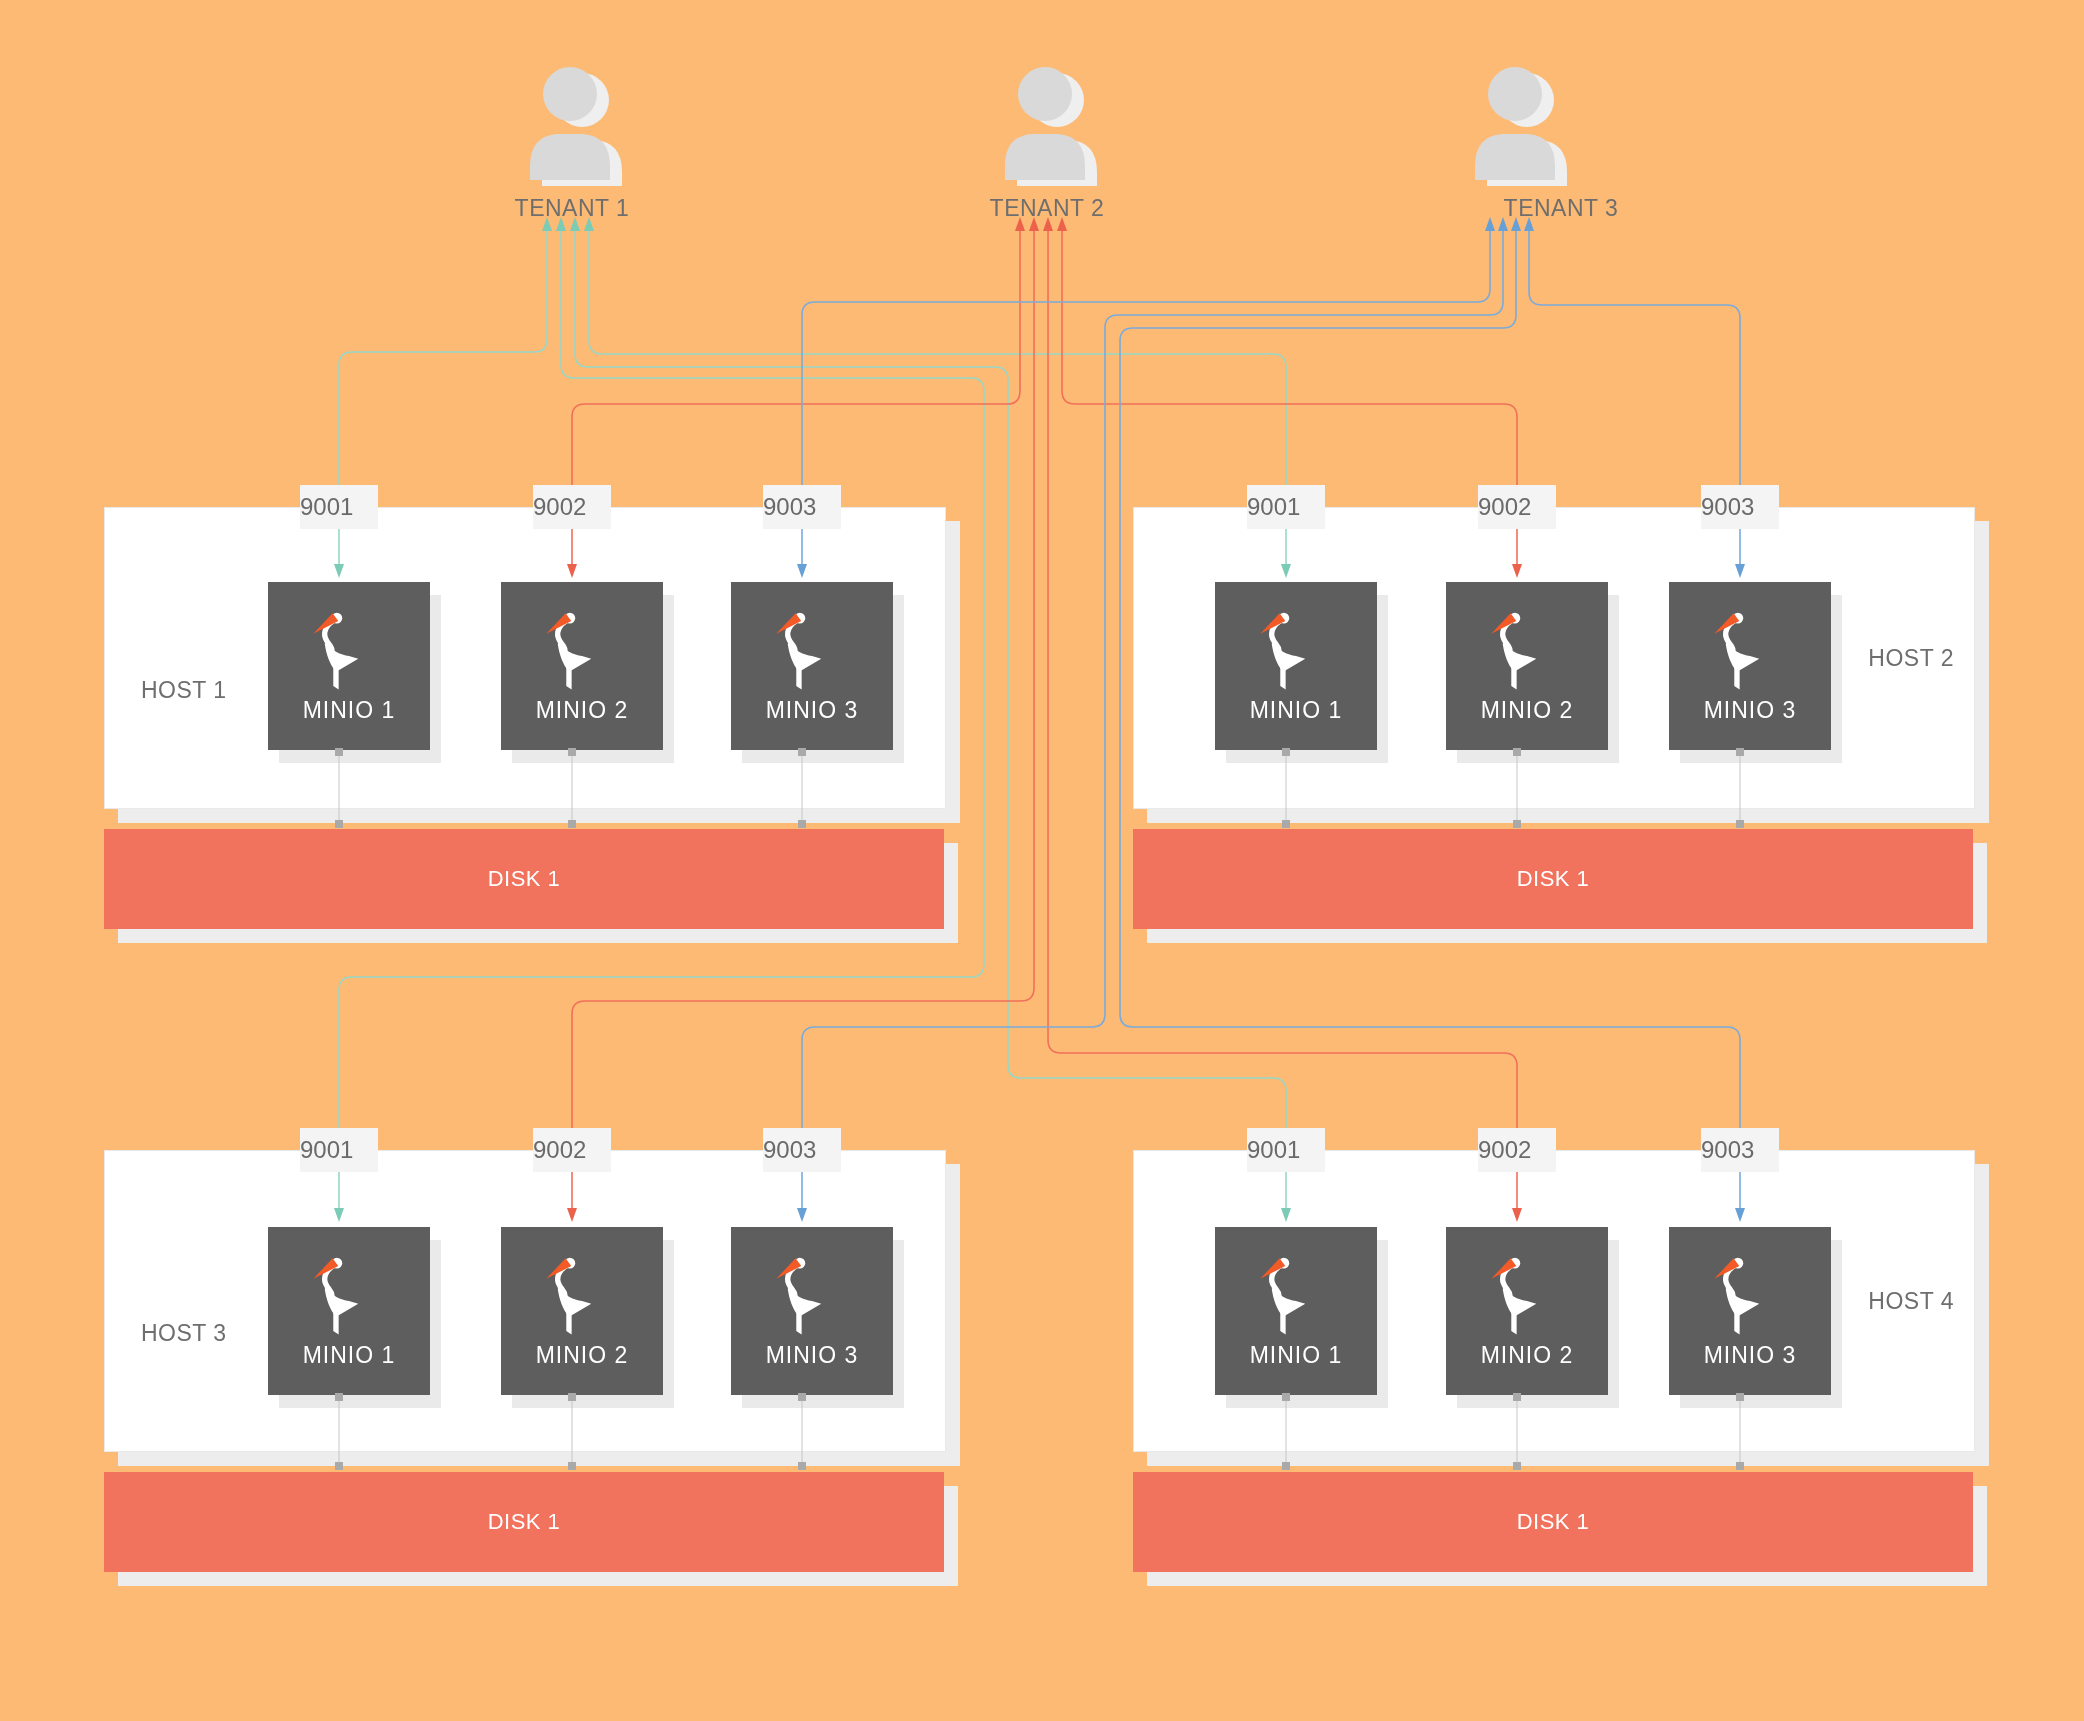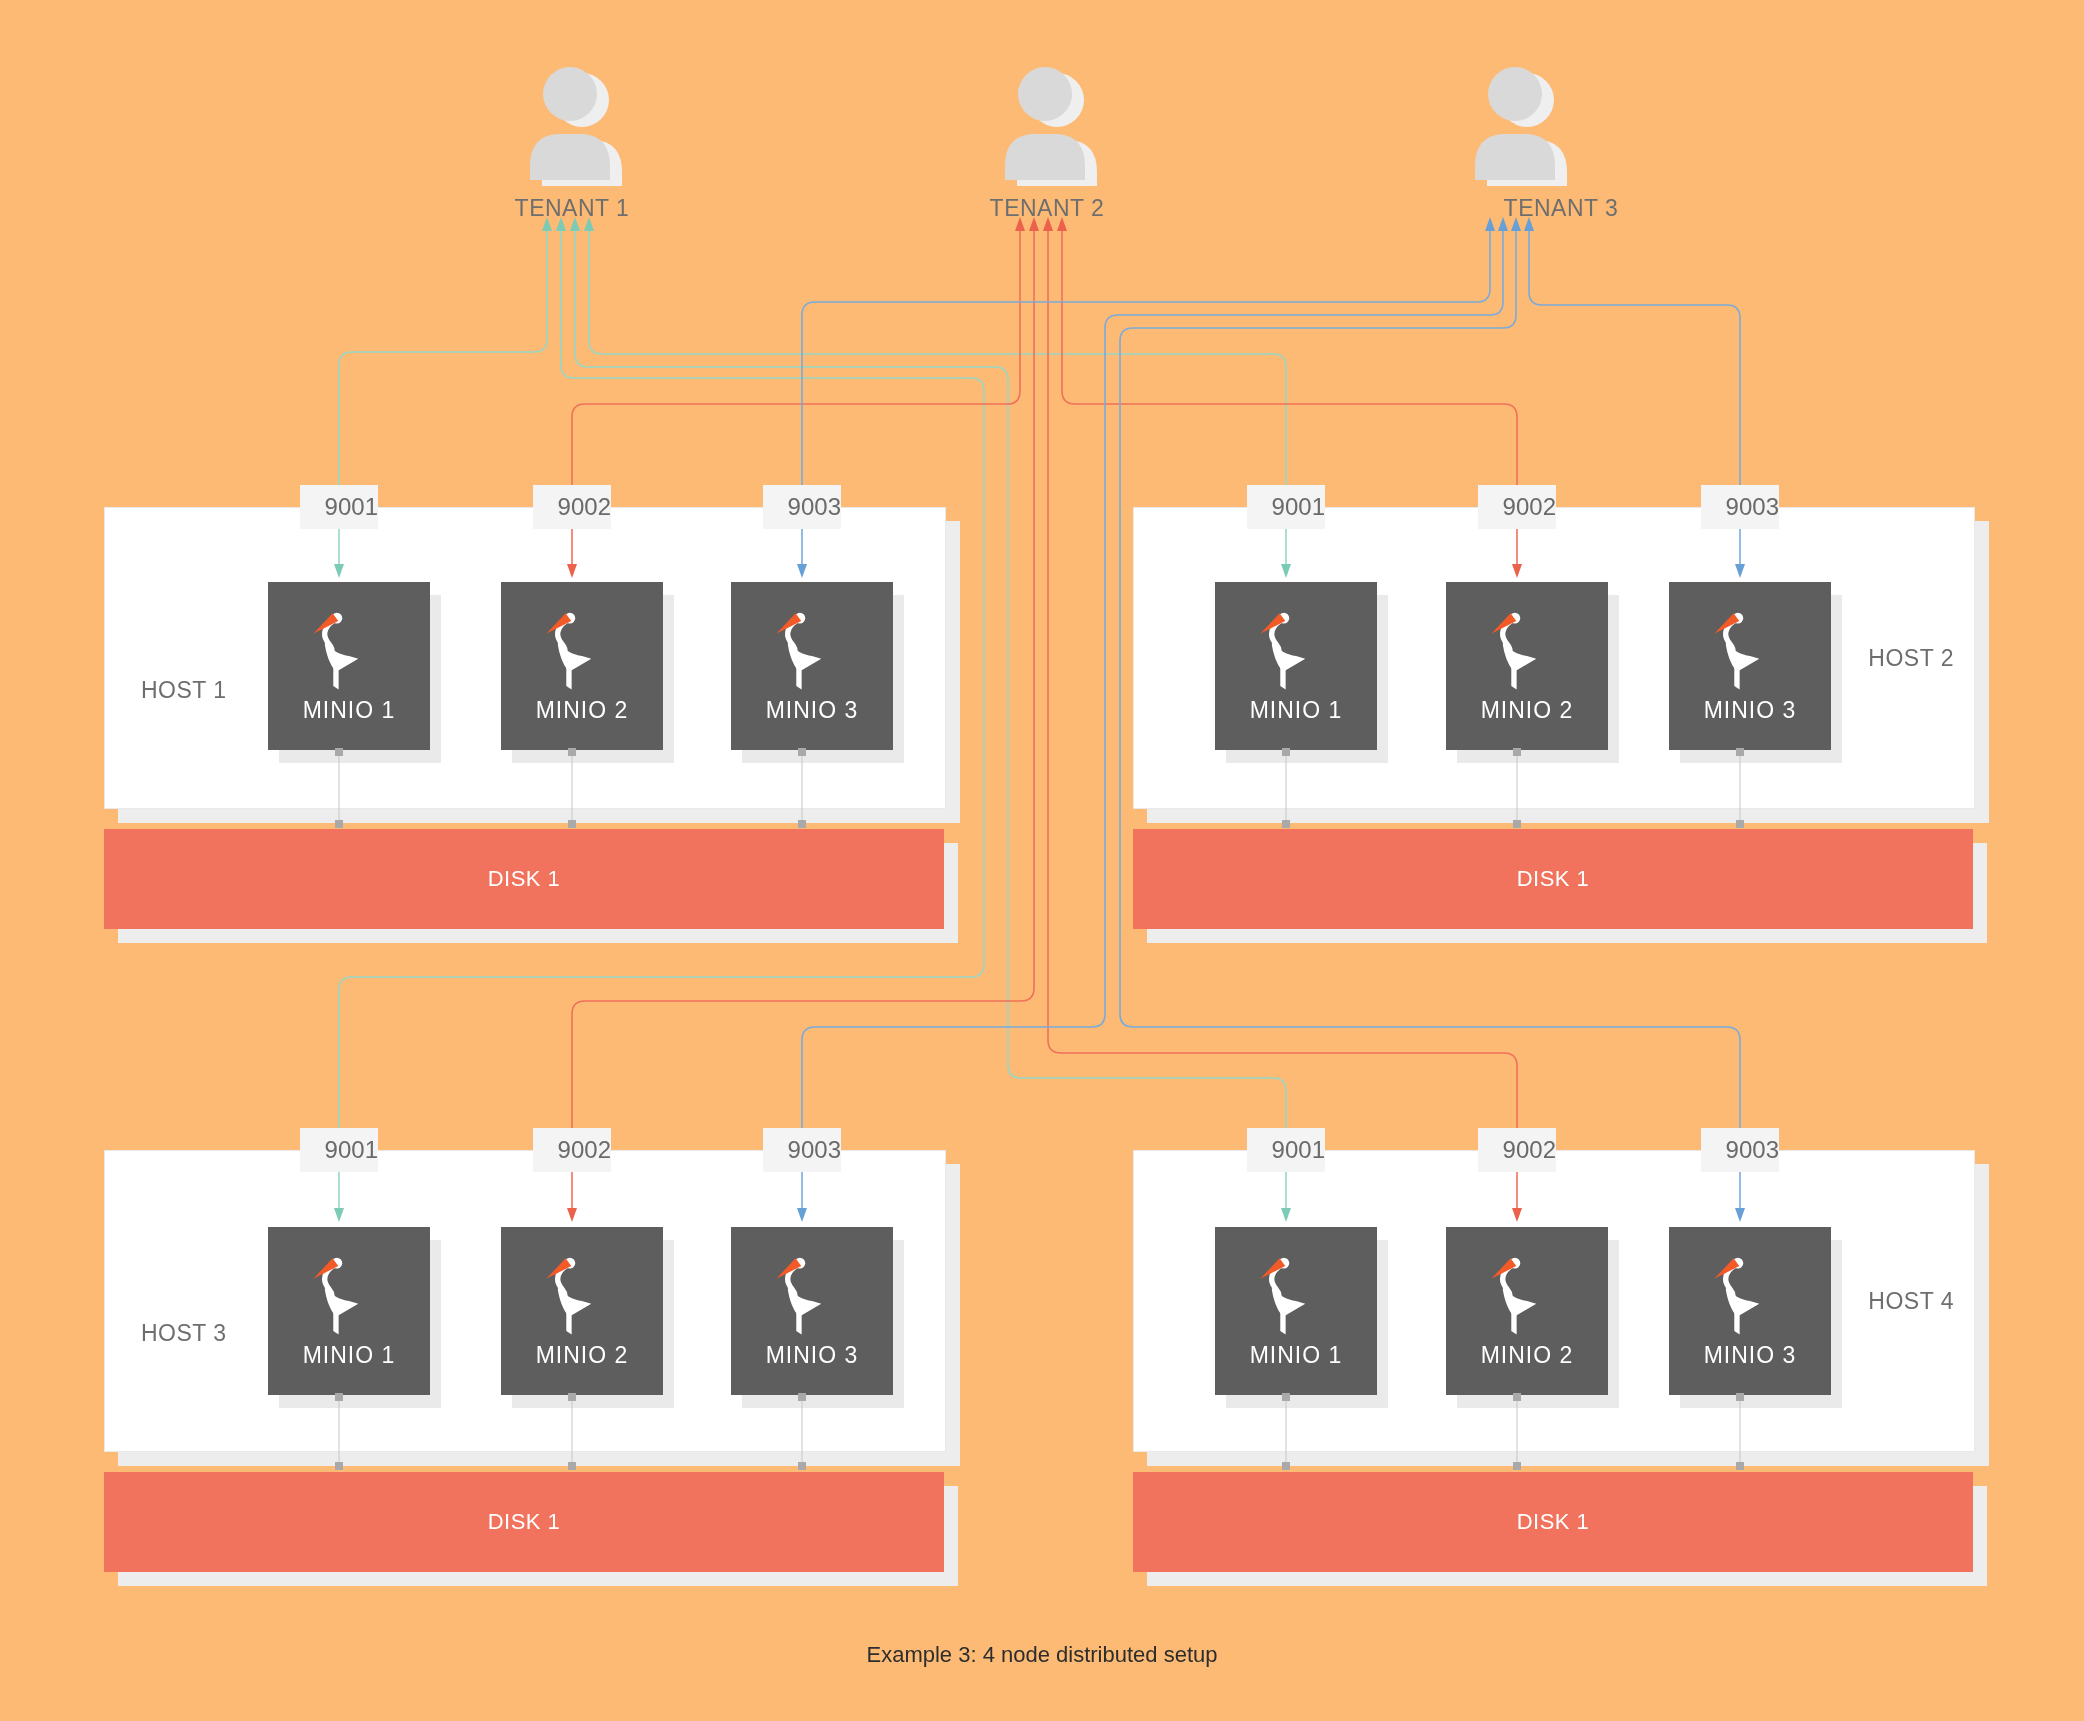--- a/index.html
+++ b/index.html
@@ -17,21 +17,21 @@
   .host-label.left{left:36px;margin-top:32px;}
   .host-label.right{right:20px;}
   
   .minio{position:absolute;width:162px;height:168px;background:#5e5e5e;z-index:2;
          box-shadow:11px 13px 0 0 #eaeaea;}
   .minio-label{position:absolute;bottom:26px;width:100%;text-align:center;color:#ffffff;
                font-size:23px;letter-spacing:1px;}
   .minio-bird{position:absolute;top:14px;left:21px;}
   
   .port{position:absolute;width:78px;height:44px;background:#f4f4f4;color:#6a6a6a;font-size:24px;
-        text-align:right;line-height:44px;z-index:6;}
+        text-align:left;line-height:44px;z-index:6;}
   
   .disk{position:absolute;width:840px;height:100px;background:#f1735e;z-index:2;
         box-shadow:14px 14px 0 0 #ededed;}
   .disk-label{position:absolute;top:50%;left:0;width:100%;transform:translateY(-50%);
               text-align:center;color:#ffffff;font-size:22px;letter-spacing:.5px;}
   
   svg.wires{position:absolute;left:0;top:0;z-index:4;pointer-events:none;}
   .caption{position:absolute;top:1642px;left:0;width:100%;text-align:center;font-size:22px;
            color:#2d2d2d;z-index:2;}
 </style>
@@ -280,14 +280,13 @@
   <div class="port" style="left:1247px;top:485px">9001</div>
   <div class="port" style="left:1478px;top:485px">9002</div>
   <div class="port" style="left:1701px;top:485px">9003</div>
   <div class="port" style="left:300px;top:1128px">9001</div>
   <div class="port" style="left:533px;top:1128px">9002</div>
   <div class="port" style="left:763px;top:1128px">9003</div>
   <div class="port" style="left:1247px;top:1128px">9001</div>
   <div class="port" style="left:1478px;top:1128px">9002</div>
   <div class="port" style="left:1701px;top:1128px">9003</div>
 
-  <div class="caption">Example 3: 4 node distributed setup</div>
 </div>
 
 </body></html>

